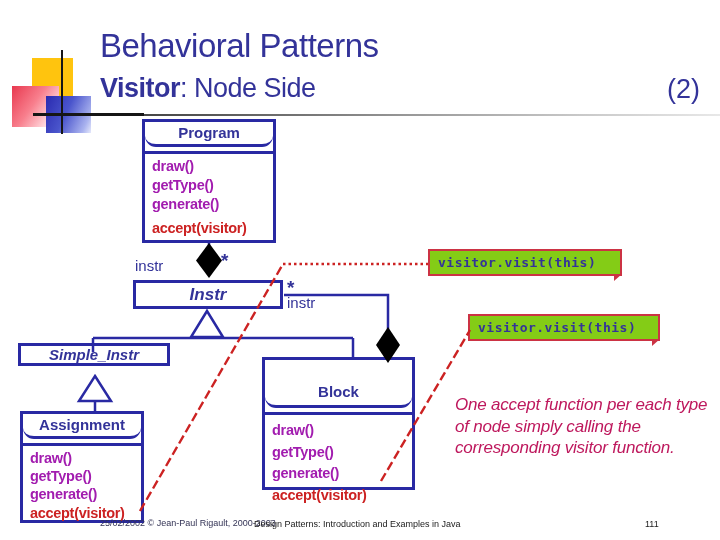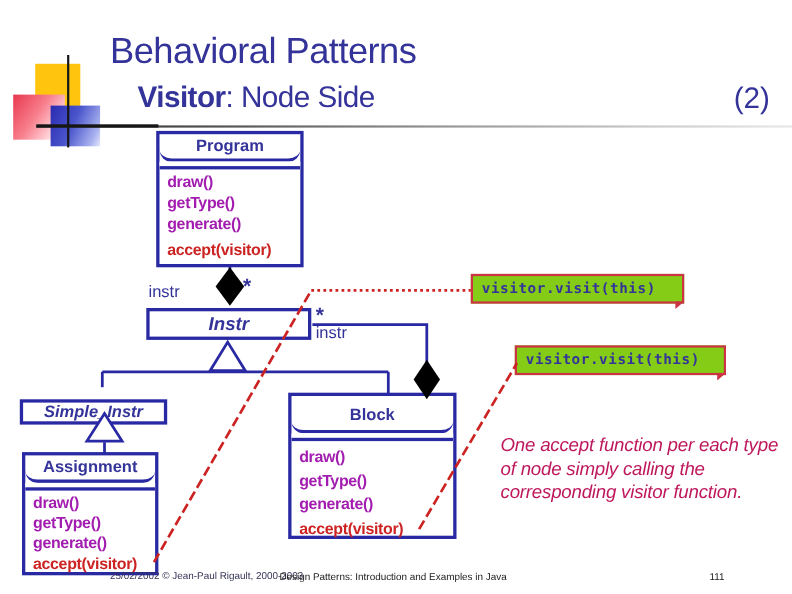--- a/index.html
+++ b/index.html
@@ -14,41 +14,41 @@
   .logo-pink { left:12px; top:86px; width:47px; height:41px;
     background:linear-gradient(125deg,#e8384f 0%,#f87f8d 45%,#ffd9de 80%,#fff 100%); z-index:2; }
   .logo-blue { left:46px; top:96px; width:45px; height:37px;
     background:linear-gradient(115deg,#2a2ab0 0%,#4a55cc 45%,#aab3ef 85%,#e6e9fb 100%); z-index:3; }
   .logo-vline { position:absolute; left:61px; top:50px; width:2px; height:84px; background:#161616; z-index:4; }
   .logo-hline { position:absolute; left:33px; top:113px; width:111px; height:3px; background:#161616; z-index:5; }
   .title-rule { position:absolute; left:33px; top:114px; width:687px; height:2px;
     background:linear-gradient(to right,#2a2a2a 0%,#555 25%,#999 55%,#c9c9c9 80%,#e8e8e8 100%); z-index:4; }
   .slide-title { position:absolute; left:100px; top:27px; font-size:33px; letter-spacing:-0.5px; color:#333399; z-index:6; }
   .slide-subtitle { position:absolute; left:100px; top:73px; font-size:27px; letter-spacing:-0.5px; color:#333399; z-index:6; }
-  .slide-subtitle b { font-weight:bold;margin-left:25px; }
+  .slide-subtitle b { font-weight:bold; }
   .slide-number { position:absolute; left:620px; top:74px; width:80px; text-align:right; font-size:27px; color:#333399; z-index:6; }
   
   .uml-box { position:absolute; background:#fff; border:3px solid #2929A3; z-index:10; }
   .uml-head { text-align:center; font-weight:bold; color:#333399; font-size:15px;
     border-bottom:3px solid #2929A3; line-height:22px;border-radius:11px; }
   .uml-empty { height:7px; border-bottom:3px solid #2929A3; background:#fff; }
   .uml-methods { padding:3px 7px 0 7px; font-weight:bold; font-size:14.5px; letter-spacing:-0.3px; }
   .uml-methods div { line-height:19px; white-space:nowrap; }
   .m-teal { color:#a21caf; }
   .m-red  { color:#CC2222; }
   .title-only { display:flex; align-items:center; justify-content:center; height:100%;
     font-weight:bold; font-style:italic; color:#333399; }
   #box-program    { left:142px; top:119px; width:134px; height:124px; }
   #box-instr      { left:133px; top:280px; width:150px; height:29px; font-size:17px; }
-  #box-simple     { left:18px;  top:363px; width:134px; height:23px; font-size:15px; }
+  #box-simple     { left:18px;  top:343px; width:152px; height:23px; font-size:15px; }
   #box-assignment { left:20px;  top:411px; width:124px; height:112px; }
   #box-assignment .uml-methods div { line-height:18px; }
   #box-assignment .m-red { margin-top:1px; }
   #box-block      { left:262px; top:357px; width:153px; height:133px; }
-  #box-block .uml-head { line-height:26px; padding-top:5px; }
+  #box-block .uml-head { line-height:26px; padding-top:19px; }
   #box-block .uml-methods { padding-top:5px; }
   #box-block .uml-methods div { line-height:21.5px; }
   #box-program .m-red { margin-top:5px; }
   
   .assoc-label { position:absolute; color:#333399; z-index:12; }
   #lbl-instr-left  { left:135px; top:257px; font-size:15px; }
   #lbl-star-left   { left:221px; top:250px; font-size:19px; font-weight:bold; }
   #lbl-star-right  { left:287px; top:277px; font-size:19px; font-weight:bold; }
   #lbl-instr-right { left:287px; top:294px; font-size:15px; }
   

